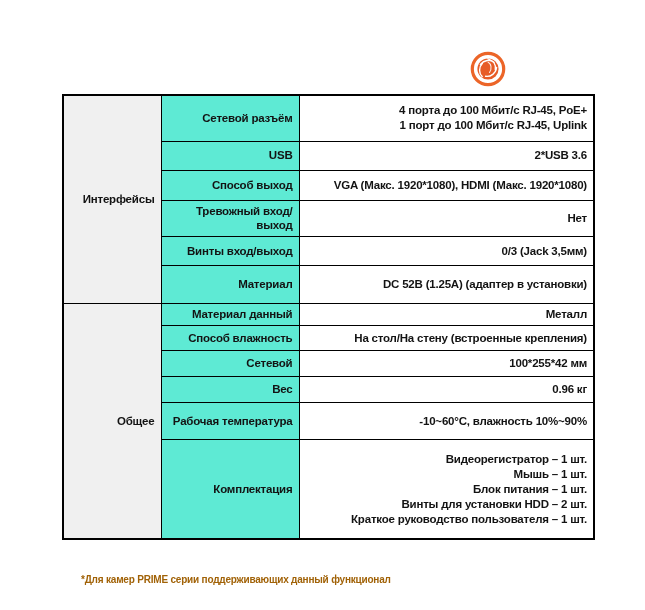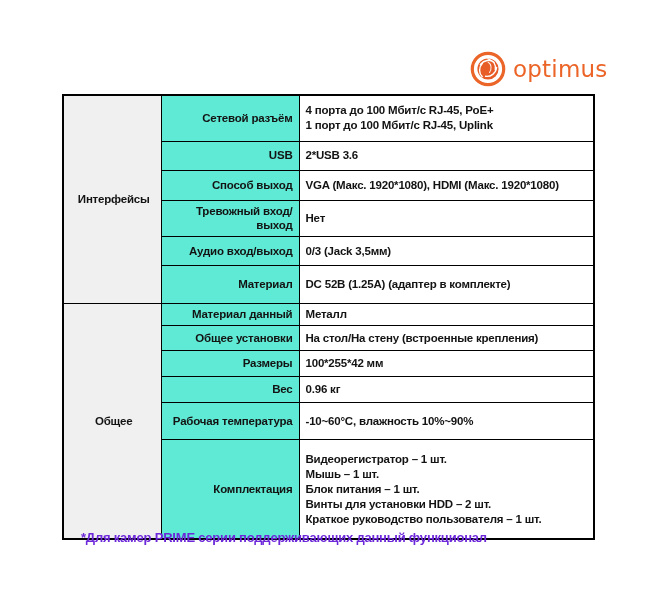--- a/index.html
+++ b/index.html
@@ -48,63 +48,62 @@
   table.spec td {
     border: 1px solid #000;
     vertical-align: middle;
     line-height: 1.3;
   }
   col.c1 { width: 98px; }
   col.c2 { width: 138px; }
   col.c3 { width: 295px; }
   td.sec {
     background: #f0f0f0;
-    text-align: center;
+    text-align: right;
     padding: 3px 6px 3px 9px;
   }
   td.lbl {
     background: #5eead4;
     text-align: right;
     padding: 3px 6px 3px 9px;
   }
   td.val {
     background: #ffffff;
-    text-align: left;
+    text-align: right;
     padding: 3px 6px;
     white-space: pre-line;
   }
   
   .footnote {
     position: absolute;
     left: 81px;
-    top: 530px;
-    font-size: 13px;
+    top: 574px;
+    font-size: 10px;
     font-weight: 700;
     letter-spacing: -0.2px;
-    color: #6d28d9;
+    color: #a16207;
   }
 </style>
 </head>
 <body>
 
 <div class="page">
 
   <div class="logo">
     <span>
       <svg class="logo-icon" viewBox="0 0 36 36" aria-hidden="true">
         <circle cx="18" cy="18" r="15.7" fill="none" stroke="#ec6528" stroke-width="3.2"></circle>
         <circle cx="18" cy="18" r="10.6" fill="#e75c27"></circle>
         <path d="M18 7.8 C 23 9.2, 26.3 13.2, 25.3 18.8" stroke="#ffffff" stroke-width="1.4" fill="none" stroke-linecap="round"></path>
         <path d="M26.6 16.5 C 25.8 22.4, 21 26, 15.6 25.3" stroke="#ffffff" stroke-width="1.4" fill="none" stroke-linecap="round"></path>
         <path d="M12.2 25.6 C 8.8 22.2, 8.6 16.2, 12.4 12.2" stroke="#ffffff" stroke-width="1.4" fill="none" stroke-linecap="round"></path>
         <path d="M10.4 13.4 C 14.2 8.8, 20 8.3, 24 11.2" stroke="#ffffff" stroke-width="1.4" fill="none" stroke-linecap="round"></path>
         <path d="M18 11 C 21.5 13, 22 18, 19.5 21.5" stroke="#ffffff" stroke-width="1.1" fill="none" opacity="0.85" stroke-linecap="round"></path>
       </svg>
     </span>
-    <span class="logo-text">optimus</span>
   </div>
 
   <table class="spec">
     <colgroup>
         <col class="c1">
         <col class="c2">
         <col class="c3">
       </colgroup>
     <tbody>
       <tr style="height:46px">
@@ -119,39 +118,39 @@
       </tr>
       <tr style="height:30px">
         <td class="lbl">Способ выход</td>
         <td class="val">VGA (Макс. 1920*1080), HDMI (Макс. 1920*1080)</td>
       </tr>
       <tr style="height:34px">
         <td class="lbl">Тревожный вход/выход</td>
         <td class="val">Нет</td>
       </tr>
       <tr style="height:29px">
-        <td class="lbl">Аудио вход/выход</td>
+        <td class="lbl">Винты вход/выход</td>
         <td class="val">0/3 (Jack 3,5мм)</td>
       </tr>
       <tr style="height:38px">
         <td class="lbl">Материал</td>
-        <td class="val">DC 52В (1.25A) (адаптер в комплекте)</td>
+        <td class="val">DC 52В (1.25A) (адаптер в установки)</td>
       </tr>
 
       <tr style="height:22px">
         <td class="sec" rowspan="6">Общее</td>
         <td class="lbl">Материал данный</td>
         <td class="val">Металл</td>
       </tr>
       <tr style="height:25px">
-        <td class="lbl">Общее установки</td>
+        <td class="lbl">Способ влажность</td>
         <td class="val">На стол/На стену (встроенные крепления)</td>
       </tr>
       <tr style="height:26px">
-        <td class="lbl">Размеры</td>
+        <td class="lbl">Сетевой</td>
         <td class="val">100*255*42 мм</td>
       </tr>
       <tr style="height:26px">
         <td class="lbl">Вес</td>
         <td class="val">0.96 кг</td>
       </tr>
       <tr style="height:37px">
         <td class="lbl">Рабочая температура</td>
         <td class="val">-10~60°C, влажность 10%~90%</td>
       </tr>

